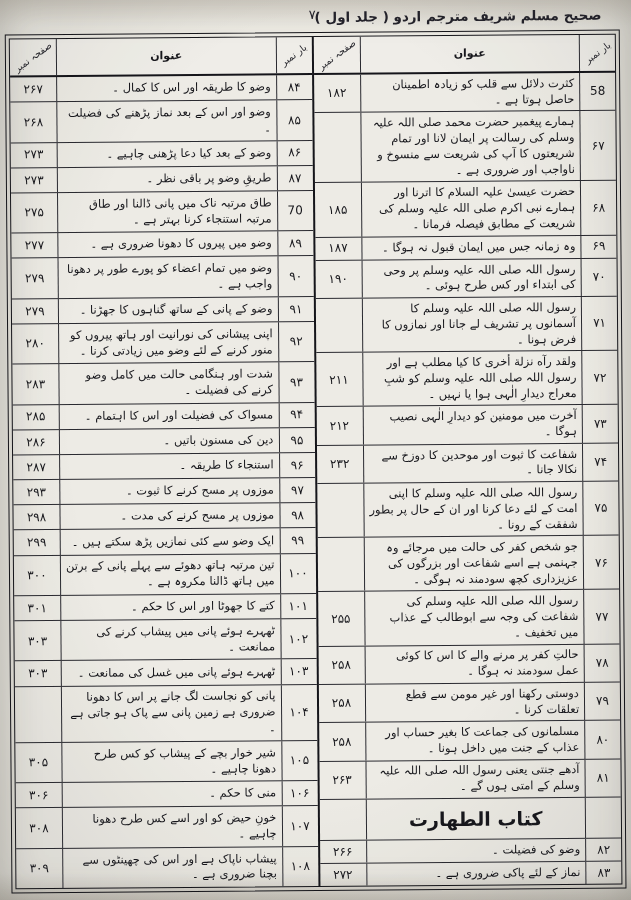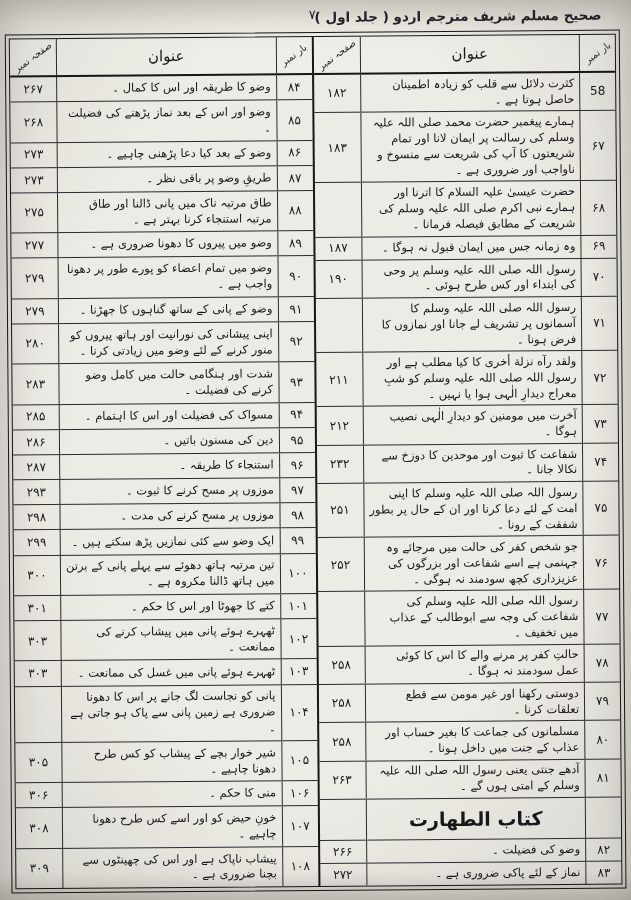--- a/index.html
+++ b/index.html
@@ -79,22 +79,22 @@
   .cell.title { justify-content: flex-start; border-left: 1px solid #2a2a30; text-align: right; }
   .cell.page { justify-content: center; font-size: 12px; }
   .header-row {
     height: 36px;
     border-bottom: 2px solid #15151a;
     background: rgba(255,255,255,0.12);
   }
   .hcell { overflow: visible; }
   .hcell .title-h {
     margin: auto;
-    font-size: 15px;
-    font-weight: normal;
+    font-size: 11px;
+    font-weight: bold;
   }
   .slant {
     display: inline-block;
     transform: rotate(-36deg);
     font-size: 9.5px;
     white-space: nowrap;
     margin: auto;
     color: #26262c;
   }
   .heading-row .cell.title {
@@ -131,25 +131,25 @@
         </div>
         <div class="rows">
             <div class="row">
               <div class="cell serial">58</div>
               <div class="cell title">کثرت دلائل سے قلب کو زیادہ اطمینان حاصل ہوتا ہے ۔</div>
               <div class="cell page">۱۸۲</div>
             </div>
             <div class="row">
               <div class="cell serial">۶۷</div>
               <div class="cell title">ہمارے پیغمبر حضرت محمد صلی اللہ علیہ وسلم کی رسالت پر ایمان لانا اور تمام شریعتوں کا آپ کی شریعت سے منسوخ و ناواجب اور ضروری ہے ۔</div>
-              <div class="cell page">۱۸۳</div>
             </div>
             <div class="row">
               <div class="cell serial">۶۸</div>
               <div class="cell title">حضرت عیسیٰ علیہ السلام کا اترنا اور ہمارے نبی اکرم صلی اللہ علیہ وسلم کی شریعت کے مطابق فیصلہ فرمانا ۔</div>
+              <div class="cell page">۱۸۵</div>
             </div>
             <div class="row">
               <div class="cell serial">۶۹</div>
               <div class="cell title">وہ زمانہ جس میں ایمان قبول نہ ہوگا ۔</div>
               <div class="cell page">۱۸۷</div>
             </div>
             <div class="row">
               <div class="cell serial">۷۰</div>
               <div class="cell title">رسول اللہ صلی اللہ علیہ وسلم پر وحی کی ابتداء اور کس طرح ہوئی ۔</div>
               <div class="cell page">۱۹۰</div>
@@ -169,30 +169,29 @@
               <div class="cell page">۲۱۲</div>
             </div>
             <div class="row">
               <div class="cell serial">۷۴</div>
               <div class="cell title">شفاعت کا ثبوت اور موحدین کا دوزخ سے نکالا جانا ۔</div>
               <div class="cell page">۲۳۲</div>
             </div>
             <div class="row">
               <div class="cell serial">۷۵</div>
               <div class="cell title">رسول اللہ صلی اللہ علیہ وسلم کا اپنی امت کے لئے دعا کرنا اور ان کے حال پر بطور شفقت کے رونا ۔</div>
-              <div class="cell page">۲۵۱</div>
             </div>
             <div class="row">
               <div class="cell serial">۷۶</div>
               <div class="cell title">جو شخص کفر کی حالت میں مرجائے وہ جہنمی ہے اسے شفاعت اور بزرگوں کی عزیزداری کچھ سودمند نہ ہوگی ۔</div>
-              <div class="cell page">۲۵۲</div>
             </div>
             <div class="row">
               <div class="cell serial">۷۷</div>
               <div class="cell title">رسول اللہ صلی اللہ علیہ وسلم کی شفاعت کی وجہ سے ابوطالب کے عذاب میں تخفیف ۔</div>
+              <div class="cell page">۲۵۵</div>
             </div>
             <div class="row">
               <div class="cell serial">۷۸</div>
               <div class="cell title">حالتِ کفر پر مرنے والے کا اس کا کوئی عمل سودمند نہ ہوگا ۔</div>
               <div class="cell page">۲۵۸</div>
             </div>
             <div class="row">
               <div class="cell serial">۷۹</div>
               <div class="cell title">دوستی رکھنا اور غیر مومن سے قطع تعلقات کرنا ۔</div>
               <div class="cell page">۲۵۸</div>
@@ -252,21 +251,21 @@
               <div class="cell serial">۸۶</div>
               <div class="cell title">وضو کے بعد کیا دعا پڑھنی چاہیے ۔</div>
               <div class="cell page">۲۷۳</div>
             </div>
             <div class="row">
               <div class="cell serial">۸۷</div>
               <div class="cell title">طریقِ وضو پر باقی نظر ۔</div>
               <div class="cell page">۲۷۳</div>
             </div>
             <div class="row">
-              <div class="cell serial">۸۸</div>
+              <div class="cell serial">70</div>
               <div class="cell title">طاق مرتبہ ناک میں پانی ڈالنا اور طاق مرتبہ استنجاء کرنا بہتر ہے ۔</div>
               <div class="cell page">۲۷۵</div>
             </div>
             <div class="row">
               <div class="cell serial">۸۹</div>
               <div class="cell title">وضو میں پیروں کا دھونا ضروری ہے ۔</div>
               <div class="cell page">۲۷۷</div>
             </div>
             <div class="row">
               <div class="cell serial">۹۰</div>

